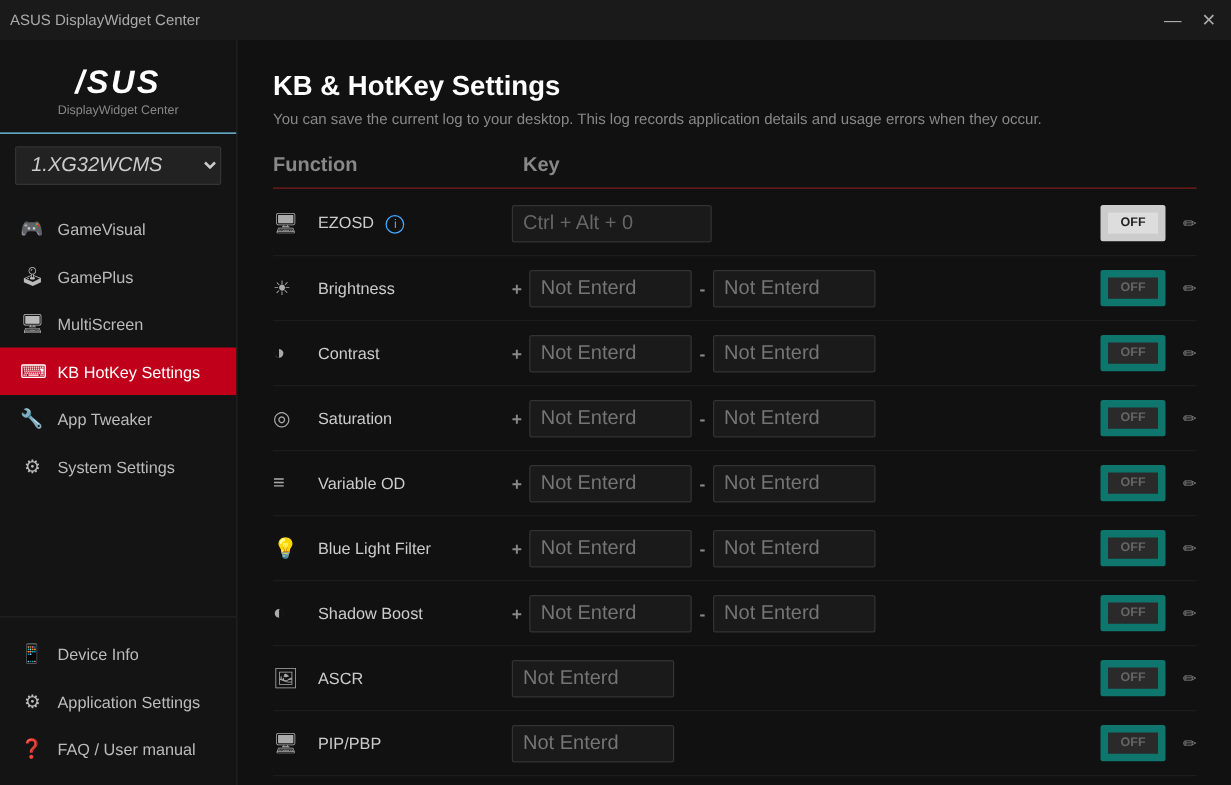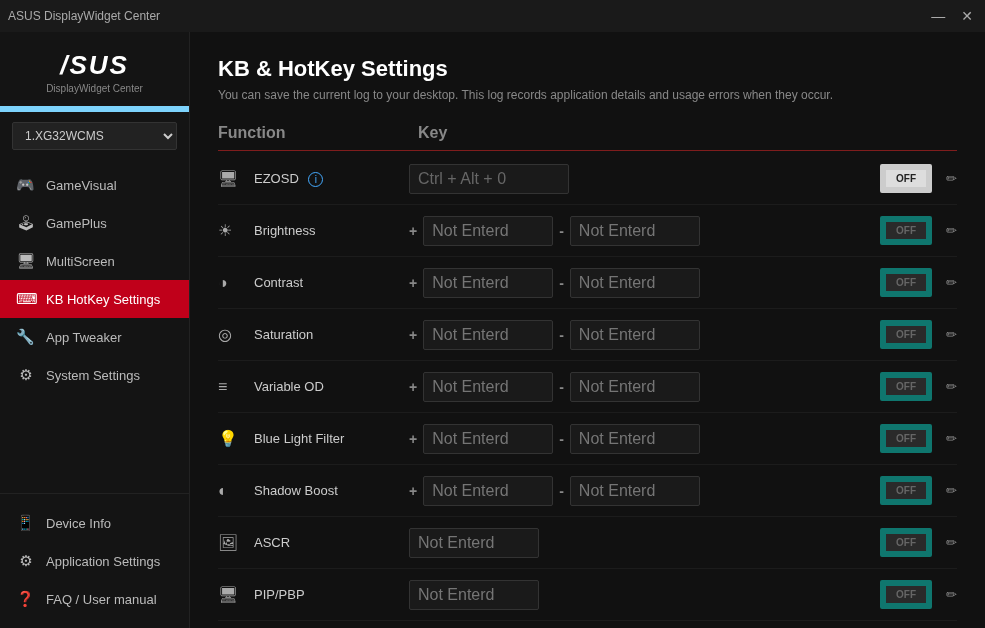--- a/index.html
+++ b/index.html
@@ -48,44 +48,45 @@
       width: 190px;
       background: #141414;
       display: flex;
       flex-direction: column;
       flex-shrink: 0;
       border-right: 1px solid #222;
     }
     .sidebar-logo {
       padding: 18px 16px 12px;
       text-align: center;
-      border-bottom: 6px solid #7dd3fc;
+      border-bottom: 1px solid #7dd3fc;
     }
     .asus-logo {
       font-size: 26px;
       font-weight: 900;
       color: #fff;
       letter-spacing: 2px;
       font-style: italic;
     }
     .asus-sub {
       font-size: 10px;
       color: #888;
       margin-top: 2px;
     }
     .device-select {
       margin: 10px 12px;
       background: #222;
       border: 1px solid #333;
       color: #ccc;
       padding: 5px 8px;
-      font-size: 12px;
+      font-size: 16px;
       border-radius: 2px;
       width: calc(100% - 24px);
       cursor: pointer;
+      font-style: italic;
     }
     .sidebar-nav {
       flex: 1;
       padding: 6px 0;
     }
     .nav-item {
       display: flex;
       align-items: center;
       gap: 10px;
       padding: 10px 16px;

